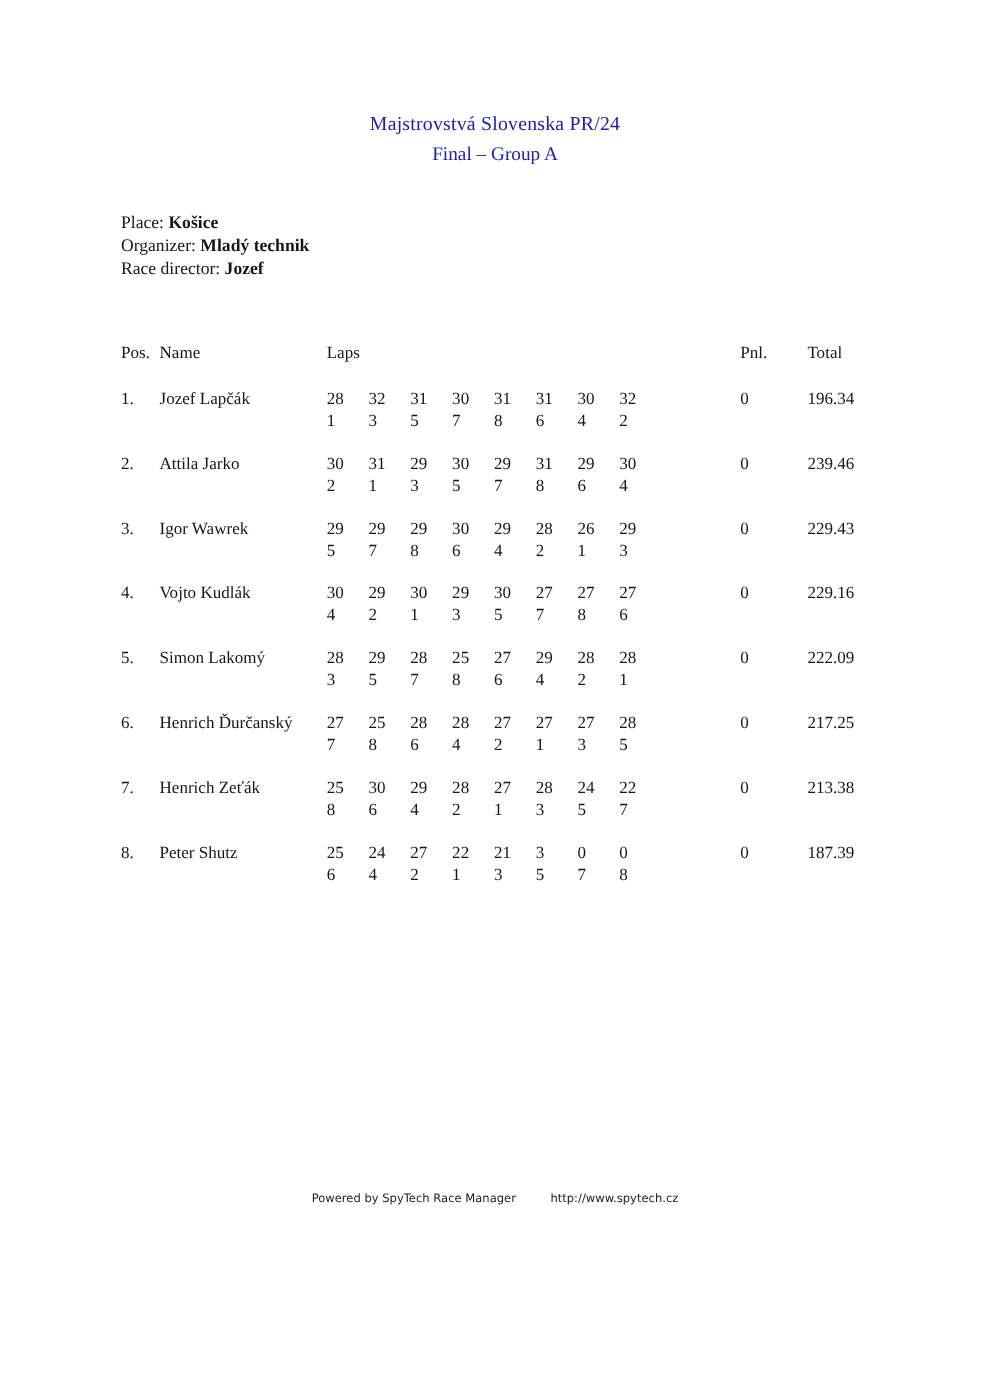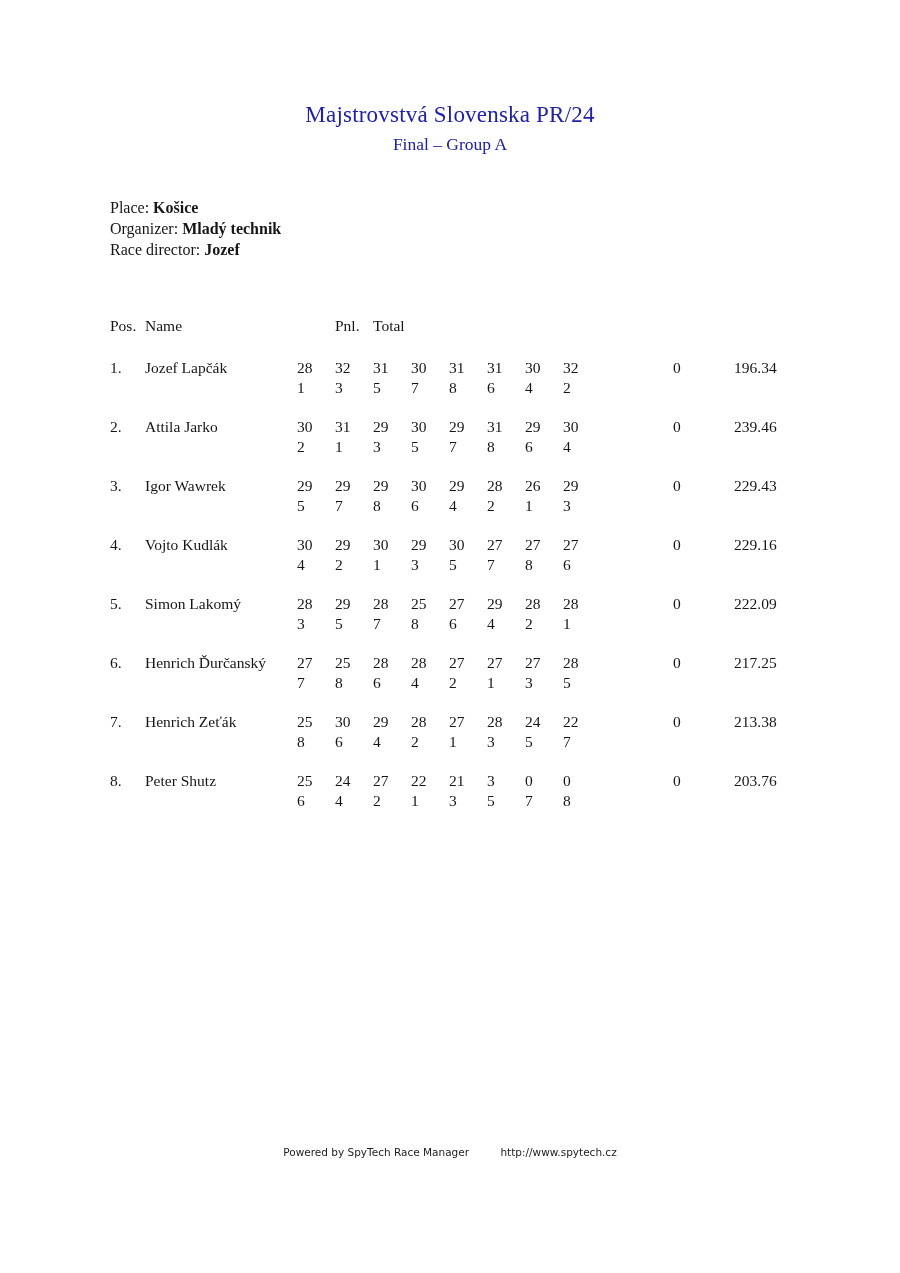--- a/index.html
+++ b/index.html
@@ -10,21 +10,21 @@
     background: #ffffff;
     color: #161616;
     font-family: "Liberation Serif", "DejaVu Serif", serif;
     overflow: hidden;
   }
 
   
   .title {
     margin: 102px 0 0 0;
     text-align: center;
-    font-size: 23px;
+    font-size: 18px;
     font-weight: normal;
     color: #2121a8;
     letter-spacing: 0.2px;
   }
   .subtitle {
     margin-top: 6px;
     text-align: center;
     font-size: 17.5px;
     color: #2121a8;
   }
@@ -50,21 +50,21 @@
   .thead { line-height: 20px; margin-bottom: 22px; }
   .h-laps { grid-column: 3 / span 8; }
   .trow { line-height: 20px; margin-bottom: 19px; }
   .c-name { white-space: nowrap; }
   .c-lap .lap-val, .c-lap .lap-rank { display: block; }
   .c-total { white-space: nowrap; }
 
   
   .footer {
     position: absolute;
-    top: 1146px;
+    top: 1084px;
     left: 0;
     width: 100%;
     text-align: center;
     font-family: "DejaVu Sans", "Liberation Sans", sans-serif;
     font-size: 10.5px;
     color: #1c1c1c;
   }
   .footer .footer-url { margin-left: 28px; }
 </style>
 </head>
@@ -85,20 +85,21 @@
   <div class="info-line">
     <span class="info-label">Race director:</span>
     <span class="info-value">Jozef</span>
   </div>
 </div>
 
 <div class="results">
   <div class="grid-row thead">
     <div>Pos.</div>
     <div>Name</div>
+    <div class="h-laps">Laps</div>
     <div></div>
     <div>Pnl.</div>
     <div>Total</div>
   </div>
   <div id="rows-container">
       <div class="grid-row trow">
         <div class="c-pos">1.</div>
         <div class="c-name">Jozef Lapčák</div>
         <div class="c-lap">
           <div class="lap-val">28</div>
@@ -400,21 +401,21 @@
         <div class="c-lap">
           <div class="lap-val">0</div>
           <div class="lap-rank">7</div>
         </div>
         <div class="c-lap">
           <div class="lap-val">0</div>
           <div class="lap-rank">8</div>
         </div>
         <div class="c-spacer"></div>
         <div class="c-pnl">0</div>
-        <div class="c-total">203.76</div>
+        <div class="c-total">187.39</div>
       </div>
     </div>
 </div>
 
 <div class="footer">
   <span class="footer-powered">Powered by SpyTech Race Manager</span>
   <span class="footer-url">http://www.spytech.cz</span>
 </div>
 
 </body></html>

